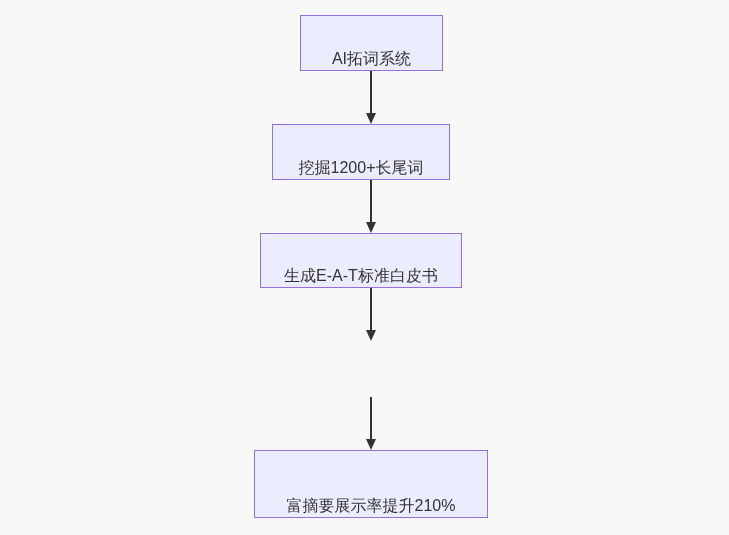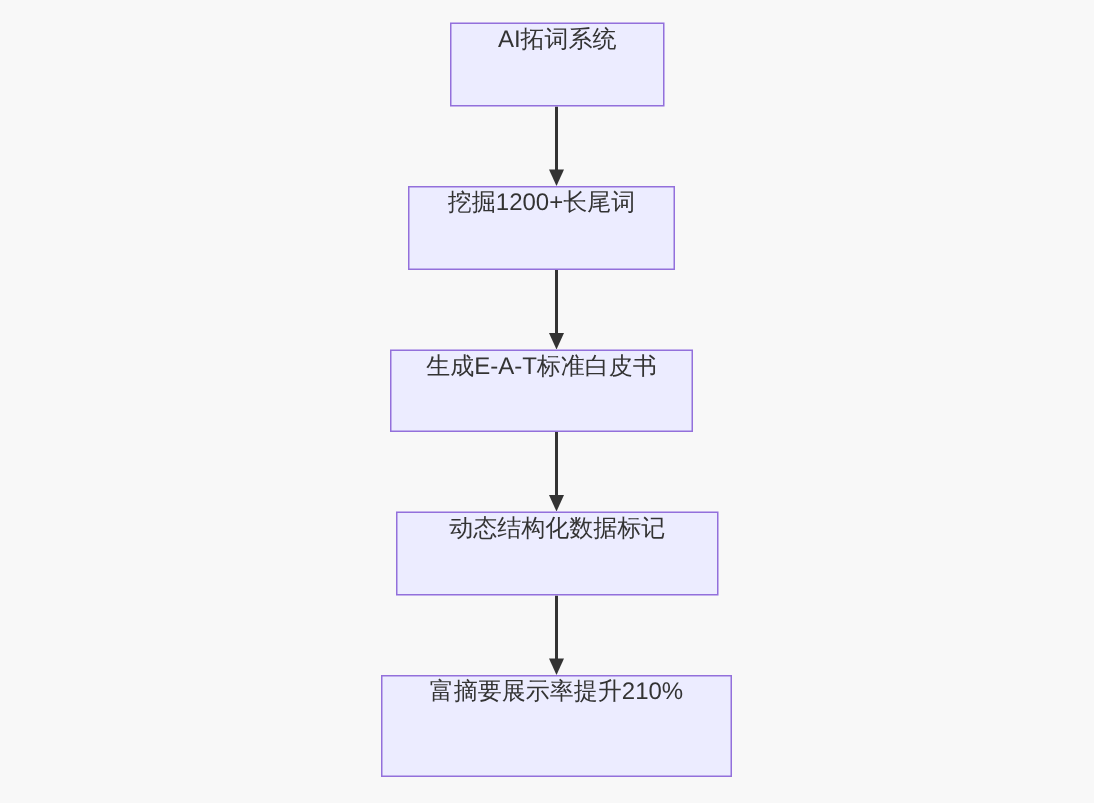--- a/index.html
+++ b/index.html
@@ -21,21 +21,21 @@
     position: relative;
     width: 729px;
     height: 535px;
     background: var(--bg);
   }
   .node {
     position: absolute;
     background: var(--node-fill);
     border: 1px solid var(--node-border);
     display: flex;
-    align-items: flex-start;
+    align-items: flex-end;
     justify-content: center;
   }
   .node-label {
     font-size: 16px;
     color: var(--text-color);
     white-space: nowrap;
     text-align: center;
   }
   .arrow {
     position: absolute;
@@ -67,23 +67,20 @@
 
   <div class="node" style="left:260px; top:233px; width:202px; height:55px">
     <span class="node-label">生成E-A-T标准白皮书</span>
   </div>
 
   <svg class="arrow" style="left:363px; top:288px" width="16" height="53">
     <line x1="8" y1="0" x2="8" y2="44" stroke="#333333" stroke-width="2"></line>
     <polygon points="8,53 3,42 13,42" fill="#333333"></polygon>
   </svg>
 
-  <div class="node" style="left:264px; top:341px; width:215px; height:56px">
-    <span class="node-label">动态结构化数据标记</span>
-  </div>
 
   <svg class="arrow" style="left:363px; top:397px" width="16" height="53">
     <line x1="8" y1="0" x2="8" y2="44" stroke="#333333" stroke-width="2"></line>
     <polygon points="8,53 3,42 13,42" fill="#333333"></polygon>
   </svg>
 
   <div class="node" style="left:254px; top:450px; width:234px; height:68px">
     <span class="node-label">富摘要展示率提升210%</span>
   </div>
 

